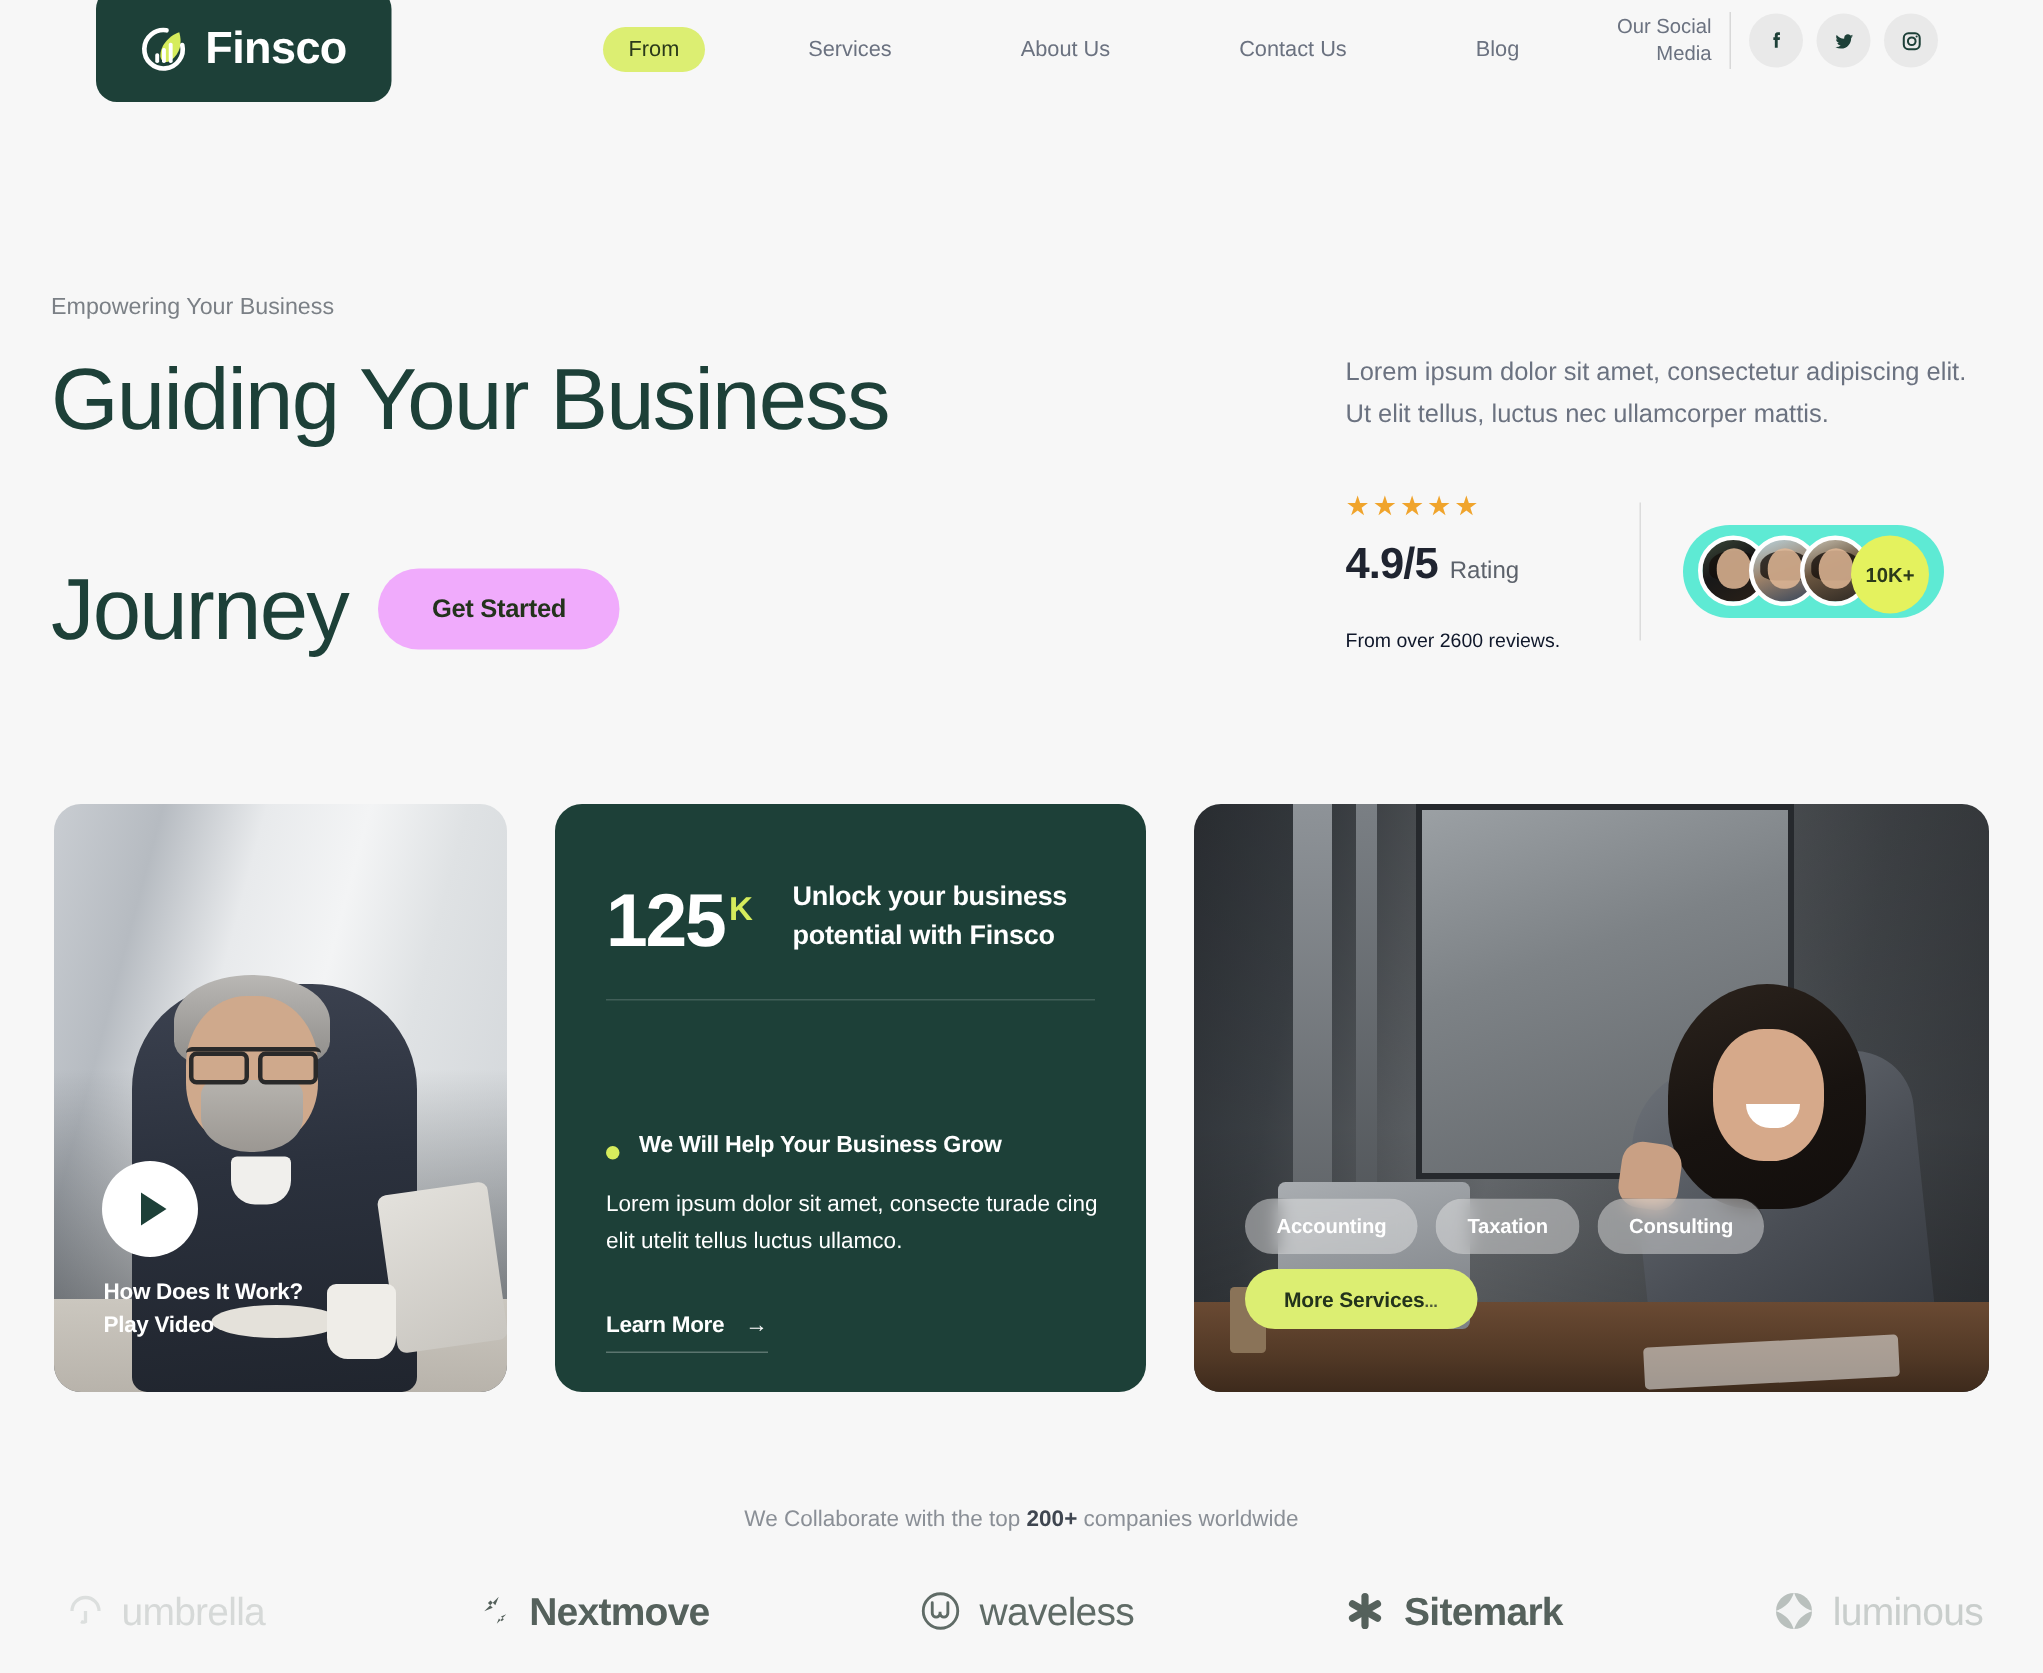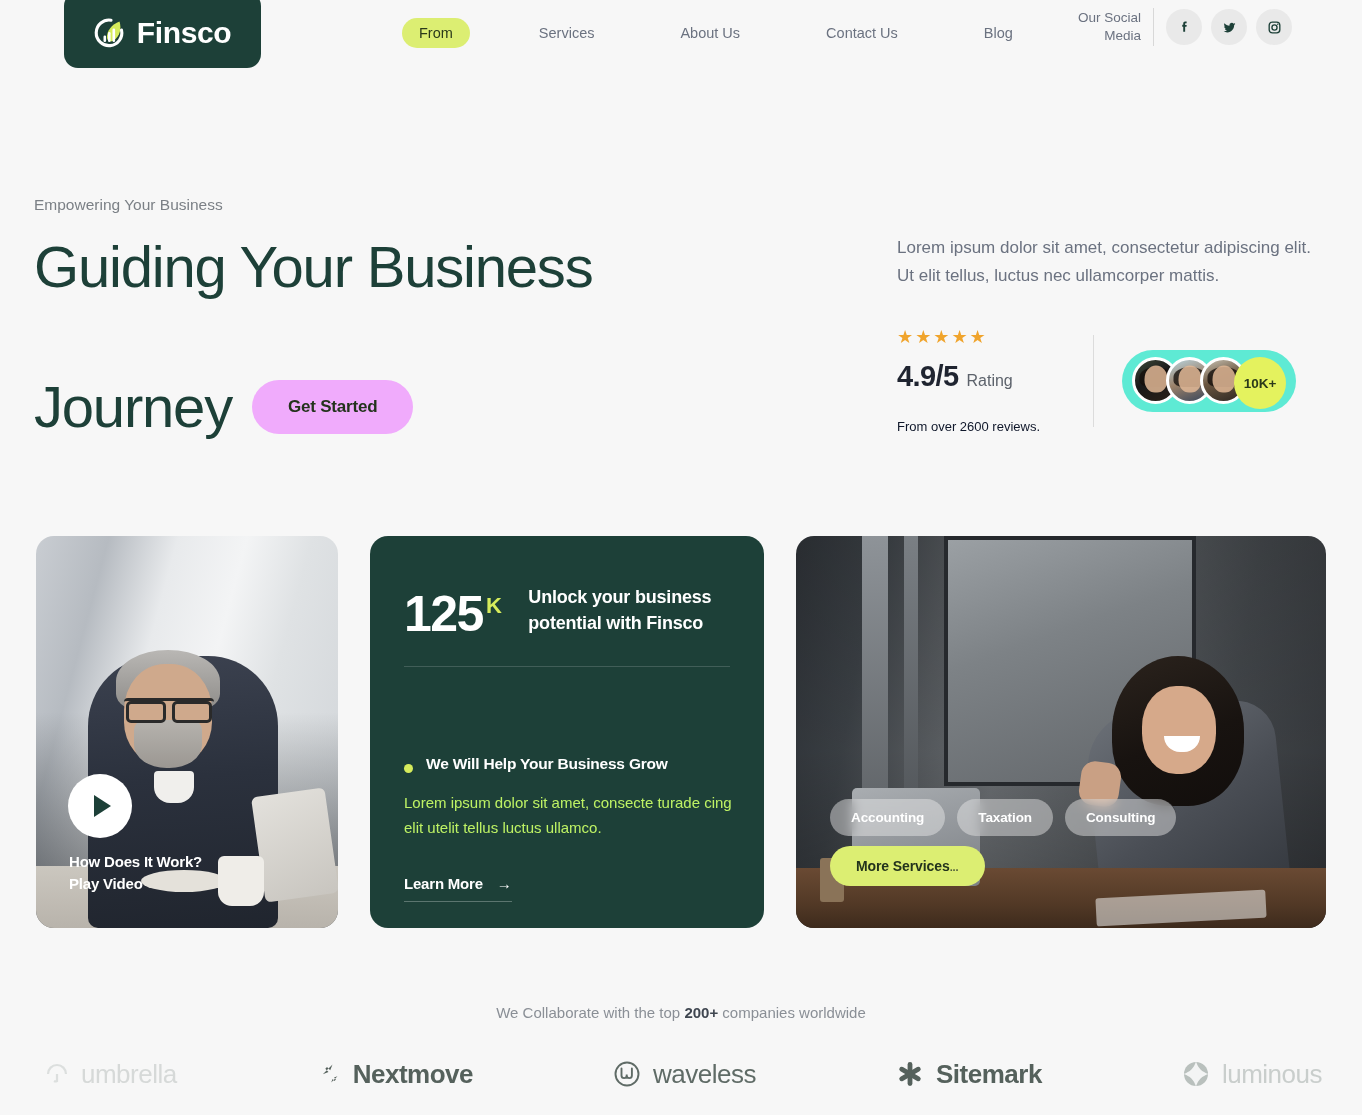--- a/index.html
+++ b/index.html
@@ -429,21 +429,21 @@
     flex: none;
   }
   .stat-bullet-text {
     color: #ffffff;
     font-size: 15.5px;
     font-weight: 700;
     letter-spacing: -0.2px;
   }
   .stat-para {
     margin-top: 17px;
-    color: #bef264;
+    color: #ffffff;
     font-size: 15px;
     line-height: 25px;
     width: 330px;
   }
   .learn-more {
     margin-top: 35px;
     display: inline-flex;
     align-items: flex-end;
     gap: 14px;
     color: #ffffff;

